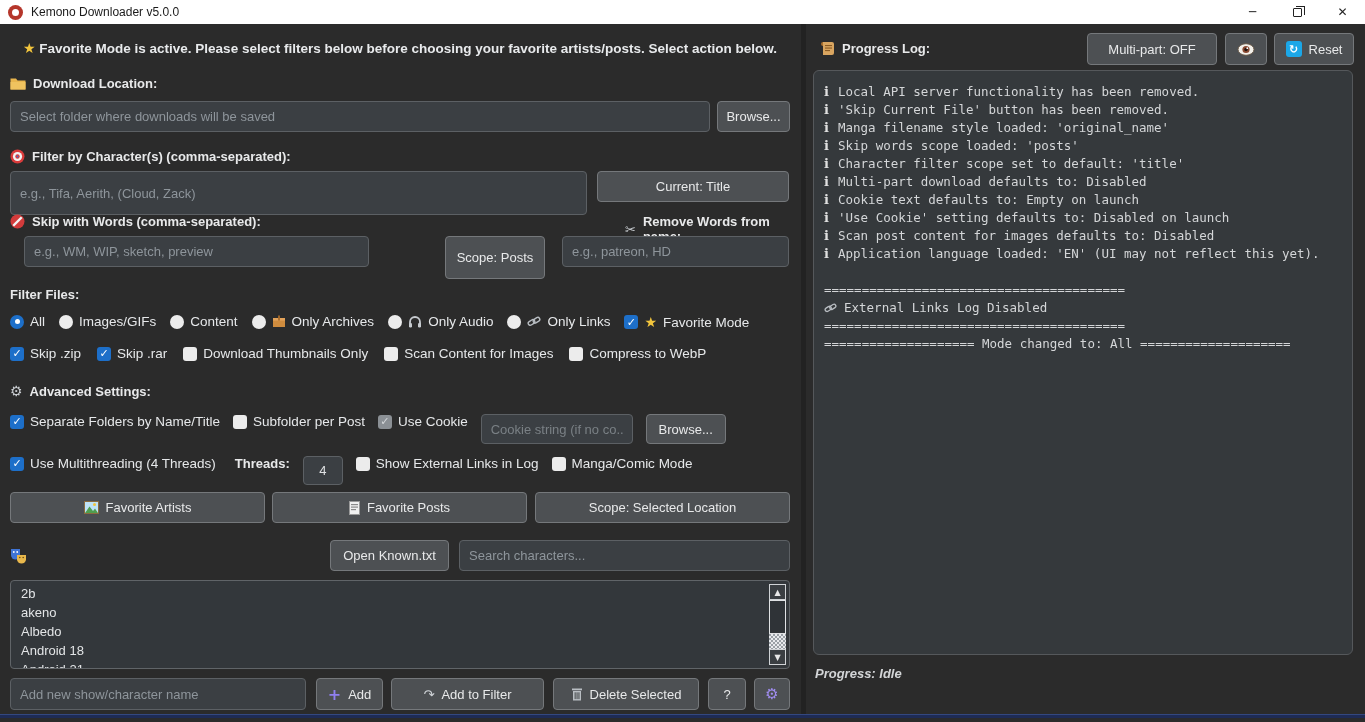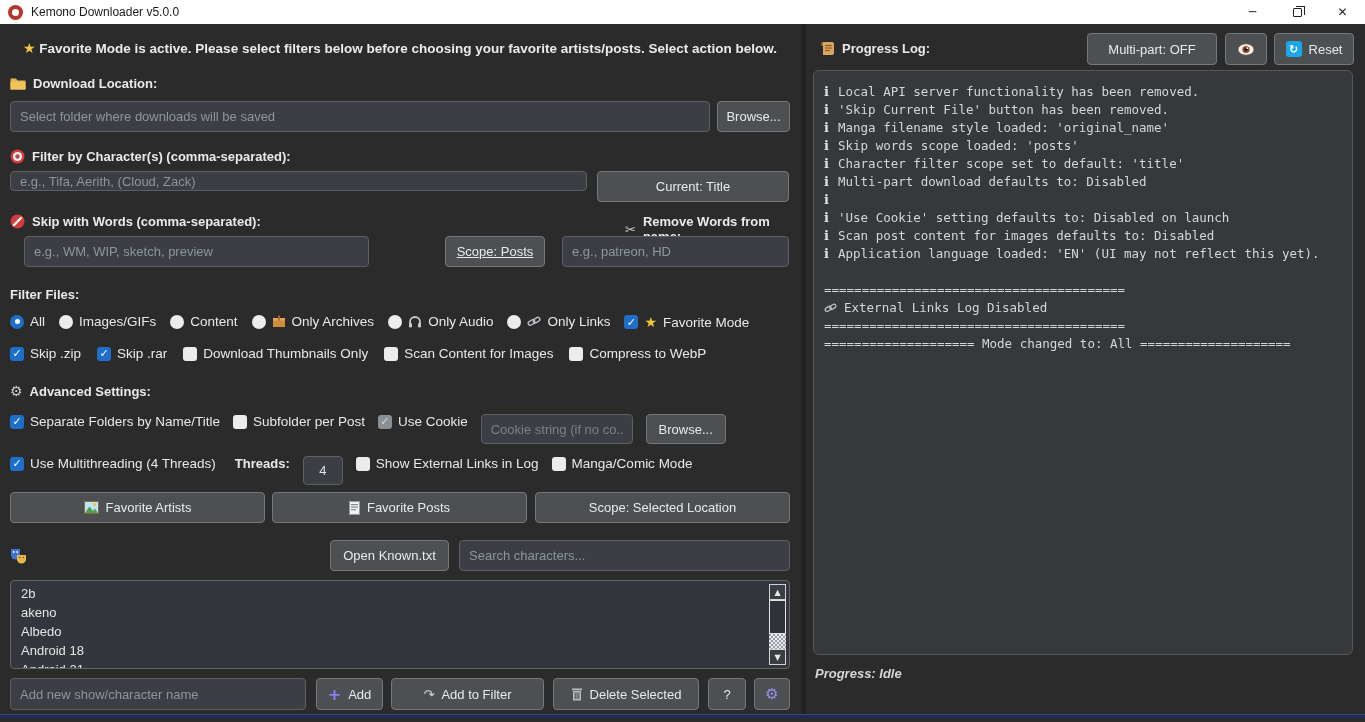--- a/index.html
+++ b/index.html
@@ -119,38 +119,38 @@
 
     <div class="abs label-bold" style="left:10px; top:125px;">
       <svg class="icon" width="15" height="15" viewBox="0 0 15 15">
           <circle cx="7.5" cy="7.5" r="7" fill="#d93b3b"></circle>
           <circle cx="7.5" cy="7.5" r="4.6" fill="#f2f2f2"></circle>
           <circle cx="7.5" cy="7.5" r="2.2" fill="#d93b3b"></circle>
           <circle cx="7.5" cy="7.5" r="0.9" fill="#3a6fd8"></circle>
         </svg>
       <span>Filter by Character(s) (comma-separated):</span>
     </div>
-    <input class="input abs" style="left: 10px; top: 147px; width: 577px; height: 20px;" placeholder="e.g., Tifa, Aerith, (Cloud, Zack)">
+    <input class="input abs" style="left: 10px; top: 147px; width: 577px; height: 44px;" placeholder="e.g., Tifa, Aerith, (Cloud, Zack)">
     <button class="btn abs" style="left:597px; top:147px; width:192px; height:31px;">
         <span>Current: Title</span>
       </button>
 
     <div class="abs label-bold" style="left:10px; top:190px;">
       <svg class="icon" width="15" height="15" viewBox="0 0 15 15">
           <circle cx="7.5" cy="7.5" r="7" fill="#d23b3b"></circle>
           <rect x="1.5" y="6.3" width="12" height="2.4" fill="#f4f4f4" transform="rotate(-45 7.5 7.5)"></rect>
         </svg>
       <span>Skip with Words (comma-separated):</span>
     </div>
     <div class="abs label-bold" style="left:625px; top:190px;">
       <span class="icon" style="color:#c9cdd1; font-size:13px;">✂</span>
       <span>Remove Words from name:</span>
     </div>
     <input class="input abs" style="left: 24px; top: 212px; width: 345px; height: 31px;" placeholder="e.g., WM, WIP, sketch, preview">
-    <button class="btn abs" style="left:445px; top:212px; width:100px; height:31px;text-decoration:underline;">
+    <button class="btn abs" style="left:445px; top:212px; width:100px; height:43px;">
         <span>Scope: Posts</span>
       </button>
     <input class="input abs" style="left: 562px; top: 212px; width: 227px; height: 31px;" placeholder="e.g., patreon, HD">
 
     <div class="abs label-bold" style="left:10px; top:263px;">
       <span>Filter Files:</span>
     </div>
 
     <div class="abs ctl-row" style="left:10px; top:290px; gap:14px;">
       <div class="pair">
@@ -368,21 +368,21 @@
       <span>Reset</span>
     </button>
 
     <div class="log-area abs" style="left:7px; top:46px; width:540px; height:585px;">
       <div class="log-line"><span class="info-i">i</span><span>Local API server functionality has been removed.</span></div>
       <div class="log-line"><span class="info-i">i</span><span>'Skip Current File' button has been removed.</span></div>
       <div class="log-line"><span class="info-i">i</span><span>Manga filename style loaded: 'original_name'</span></div>
       <div class="log-line"><span class="info-i">i</span><span>Skip words scope loaded: 'posts'</span></div>
       <div class="log-line"><span class="info-i">i</span><span>Character filter scope set to default: 'title'</span></div>
       <div class="log-line"><span class="info-i">i</span><span>Multi-part download defaults to: Disabled</span></div>
-      <div class="log-line"><span class="info-i">i</span></div>
+      <div class="log-line"><span class="info-i">i</span><span>Cookie text defaults to: Empty on launch</span></div>
       <div class="log-line"><span class="info-i">i</span><span>'Use Cookie' setting defaults to: Disabled on launch</span></div>
       <div class="log-line"><span class="info-i">i</span><span>Scan post content for images defaults to: Disabled</span></div>
       <div class="log-line"><span class="info-i">i</span><span>Application language loaded: 'EN' (UI may not reflect this yet).</span></div>
       <div class="log-line"><span></span></div>
       <div class="log-line"><span>========================================</span></div>
       <div class="log-line"><svg class="icon" width="13" height="12" viewBox="0 0 14 13">
             <rect x="1" y="5.5" width="7" height="4" rx="2" fill="none" stroke="#b9bec3" stroke-width="1.4" transform="rotate(-32 4.5 7.5)"></rect>
             <rect x="6" y="3.2" width="7" height="4" rx="2" fill="none" stroke="#b9bec3" stroke-width="1.4" transform="rotate(-32 9.5 5.2)"></rect>
           </svg><span>External Links Log Disabled</span></div>
       <div class="log-line"><span>========================================</span></div>

